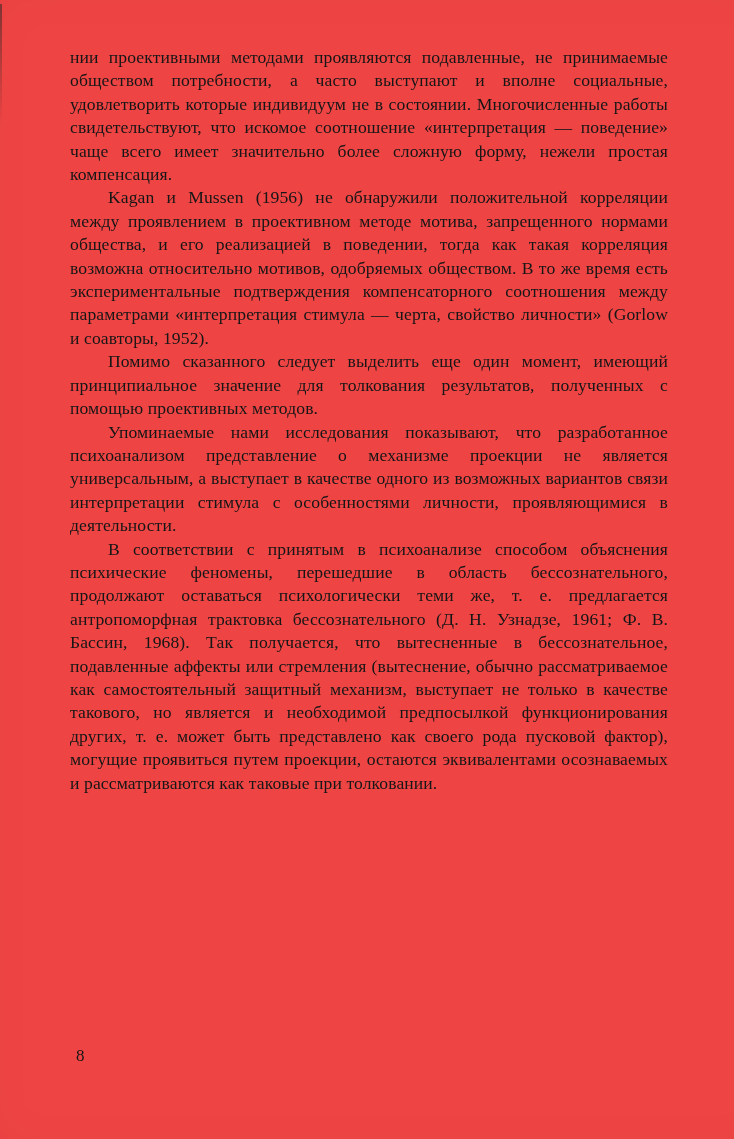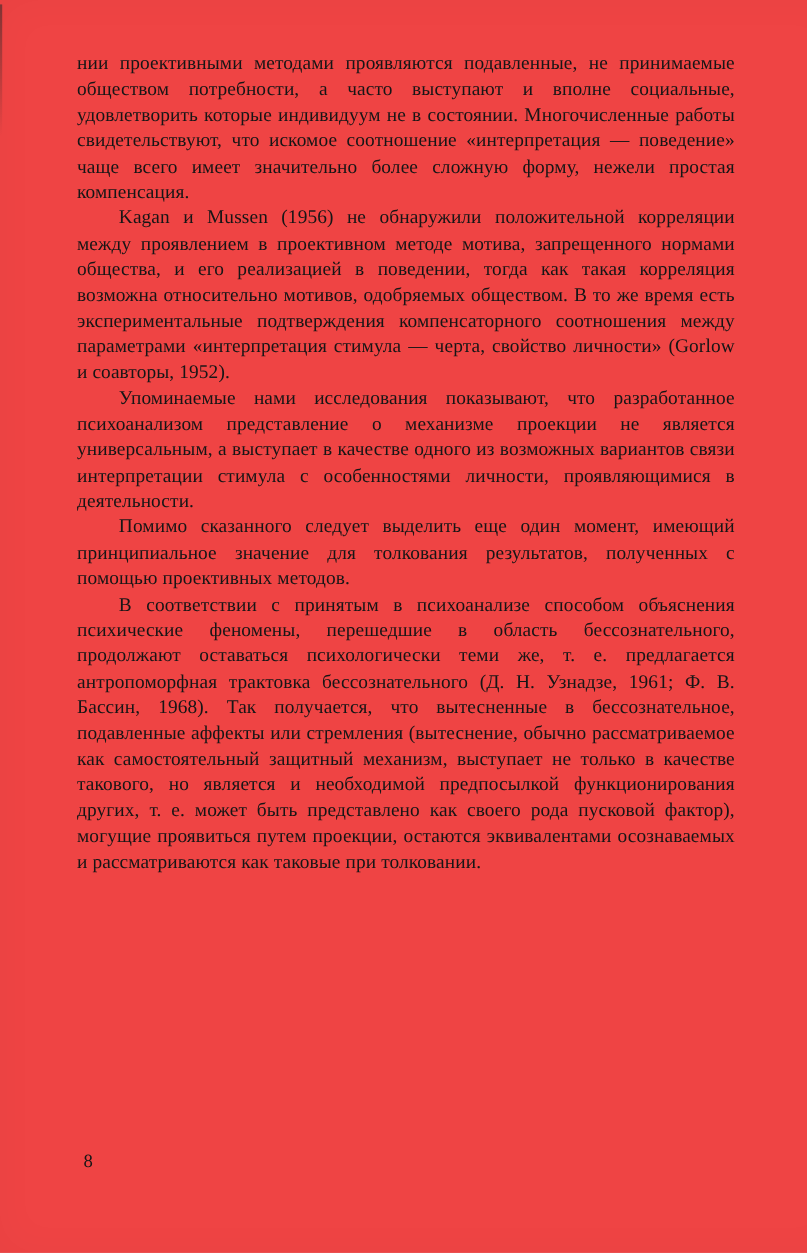--- a/index.html
+++ b/index.html
@@ -60,19 +60,19 @@
 </style>
 </head>
 <body>
 
 <div class="scan-page">
   <div class="scan-edge"></div>
 
   <div class="text-block">
     <p class="para no-indent">нии проективными методами проявляются подавленные, не принимаемые обществом потребности, а часто выступают и вполне социальные, удовлетворить которые индивидуум не в состоянии. Многочисленные работы свидетельствуют, что искомое соотношение «интерпретация — поведение» чаще всего имеет значительно более сложную форму, нежели простая компенсация.</p>
     <p class="para">Kagan и Mussen (1956) не обнаружили положительной корреляции между проявлением в проективном методе мотива, запрещенного нормами общества, и его реализацией в поведении, тогда как такая корреляция возможна относительно мотивов, одобряемых обществом. В то же время есть экспериментальные подтверждения компенсаторного соотношения между параметрами «интерпретация стимула — черта, свойство личности» (Gorlow и соавторы, 1952).</p>
+    <p class="para">Помимо сказанного следует выделить еще один момент, имеющий принципиальное значение для толкования результатов, полученных с помощью проективных методов.</p>
     <p class="para">Упоминаемые нами исследования показывают, что разработанное психоанализом представление о механизме проекции не является универсальным, а выступает в качестве одного из возможных вариантов связи интерпретации стимула с особенностями личности, проявляющимися в деятельности.</p>
-    <p class="para">Помимо сказанного следует выделить еще один момент, имеющий принципиальное значение для толкования результатов, полученных с помощью проективных методов.</p>
     <p class="para">В соответствии с принятым в психоанализе способом объяснения психические феномены, перешедшие в область бессознательного, продолжают оставаться психологически теми же, т. е. предлагается антропоморфная трактовка бессознательного (Д. Н. Узнадзе, 1961; Ф. В. Бассин, 1968). Так получается, что вытесненные в бессознательное, подавленные аффекты или стремления (вытеснение, обычно рассматриваемое как самостоятельный защитный механизм, выступает не только в качестве такового, но является и необходимой предпосылкой функционирования других, т. е. может быть представлено как своего рода пусковой фактор), могущие проявиться путем проекции, остаются эквивалентами осознаваемых и рассматриваются как таковые при толковании.</p>
   </div>
 
   <div class="page-number">8</div>
 </div>
 
 </body></html>

